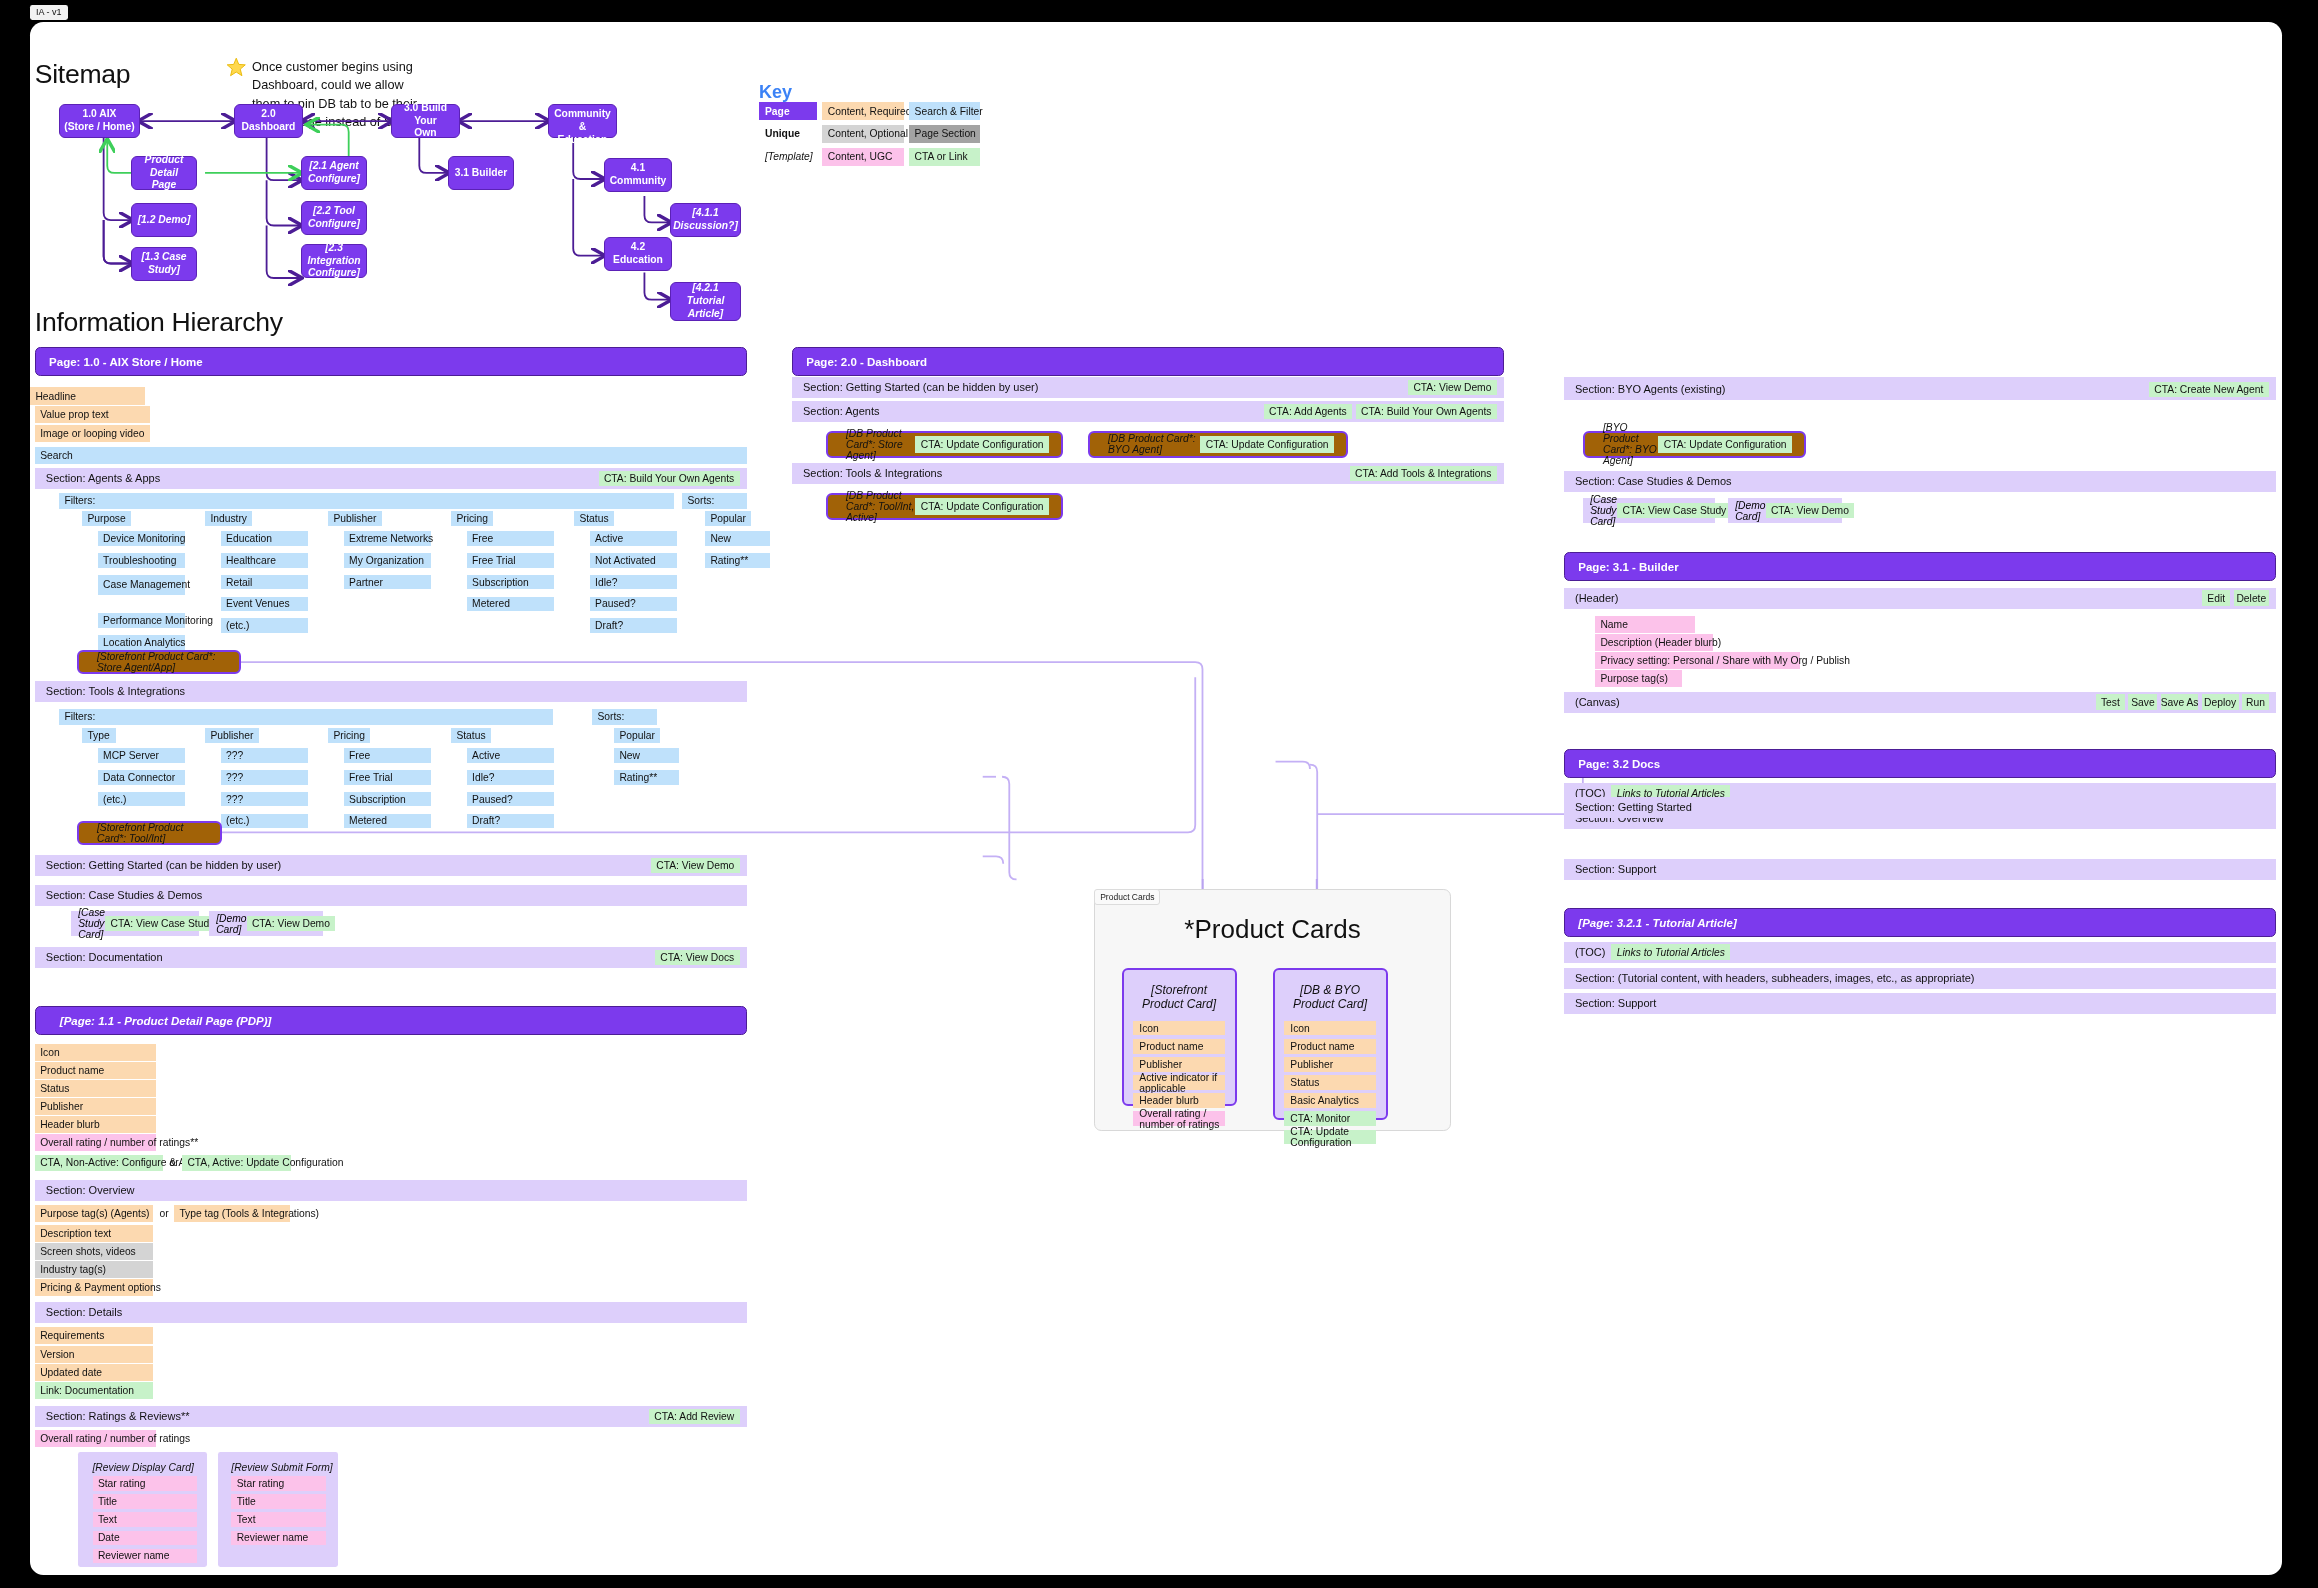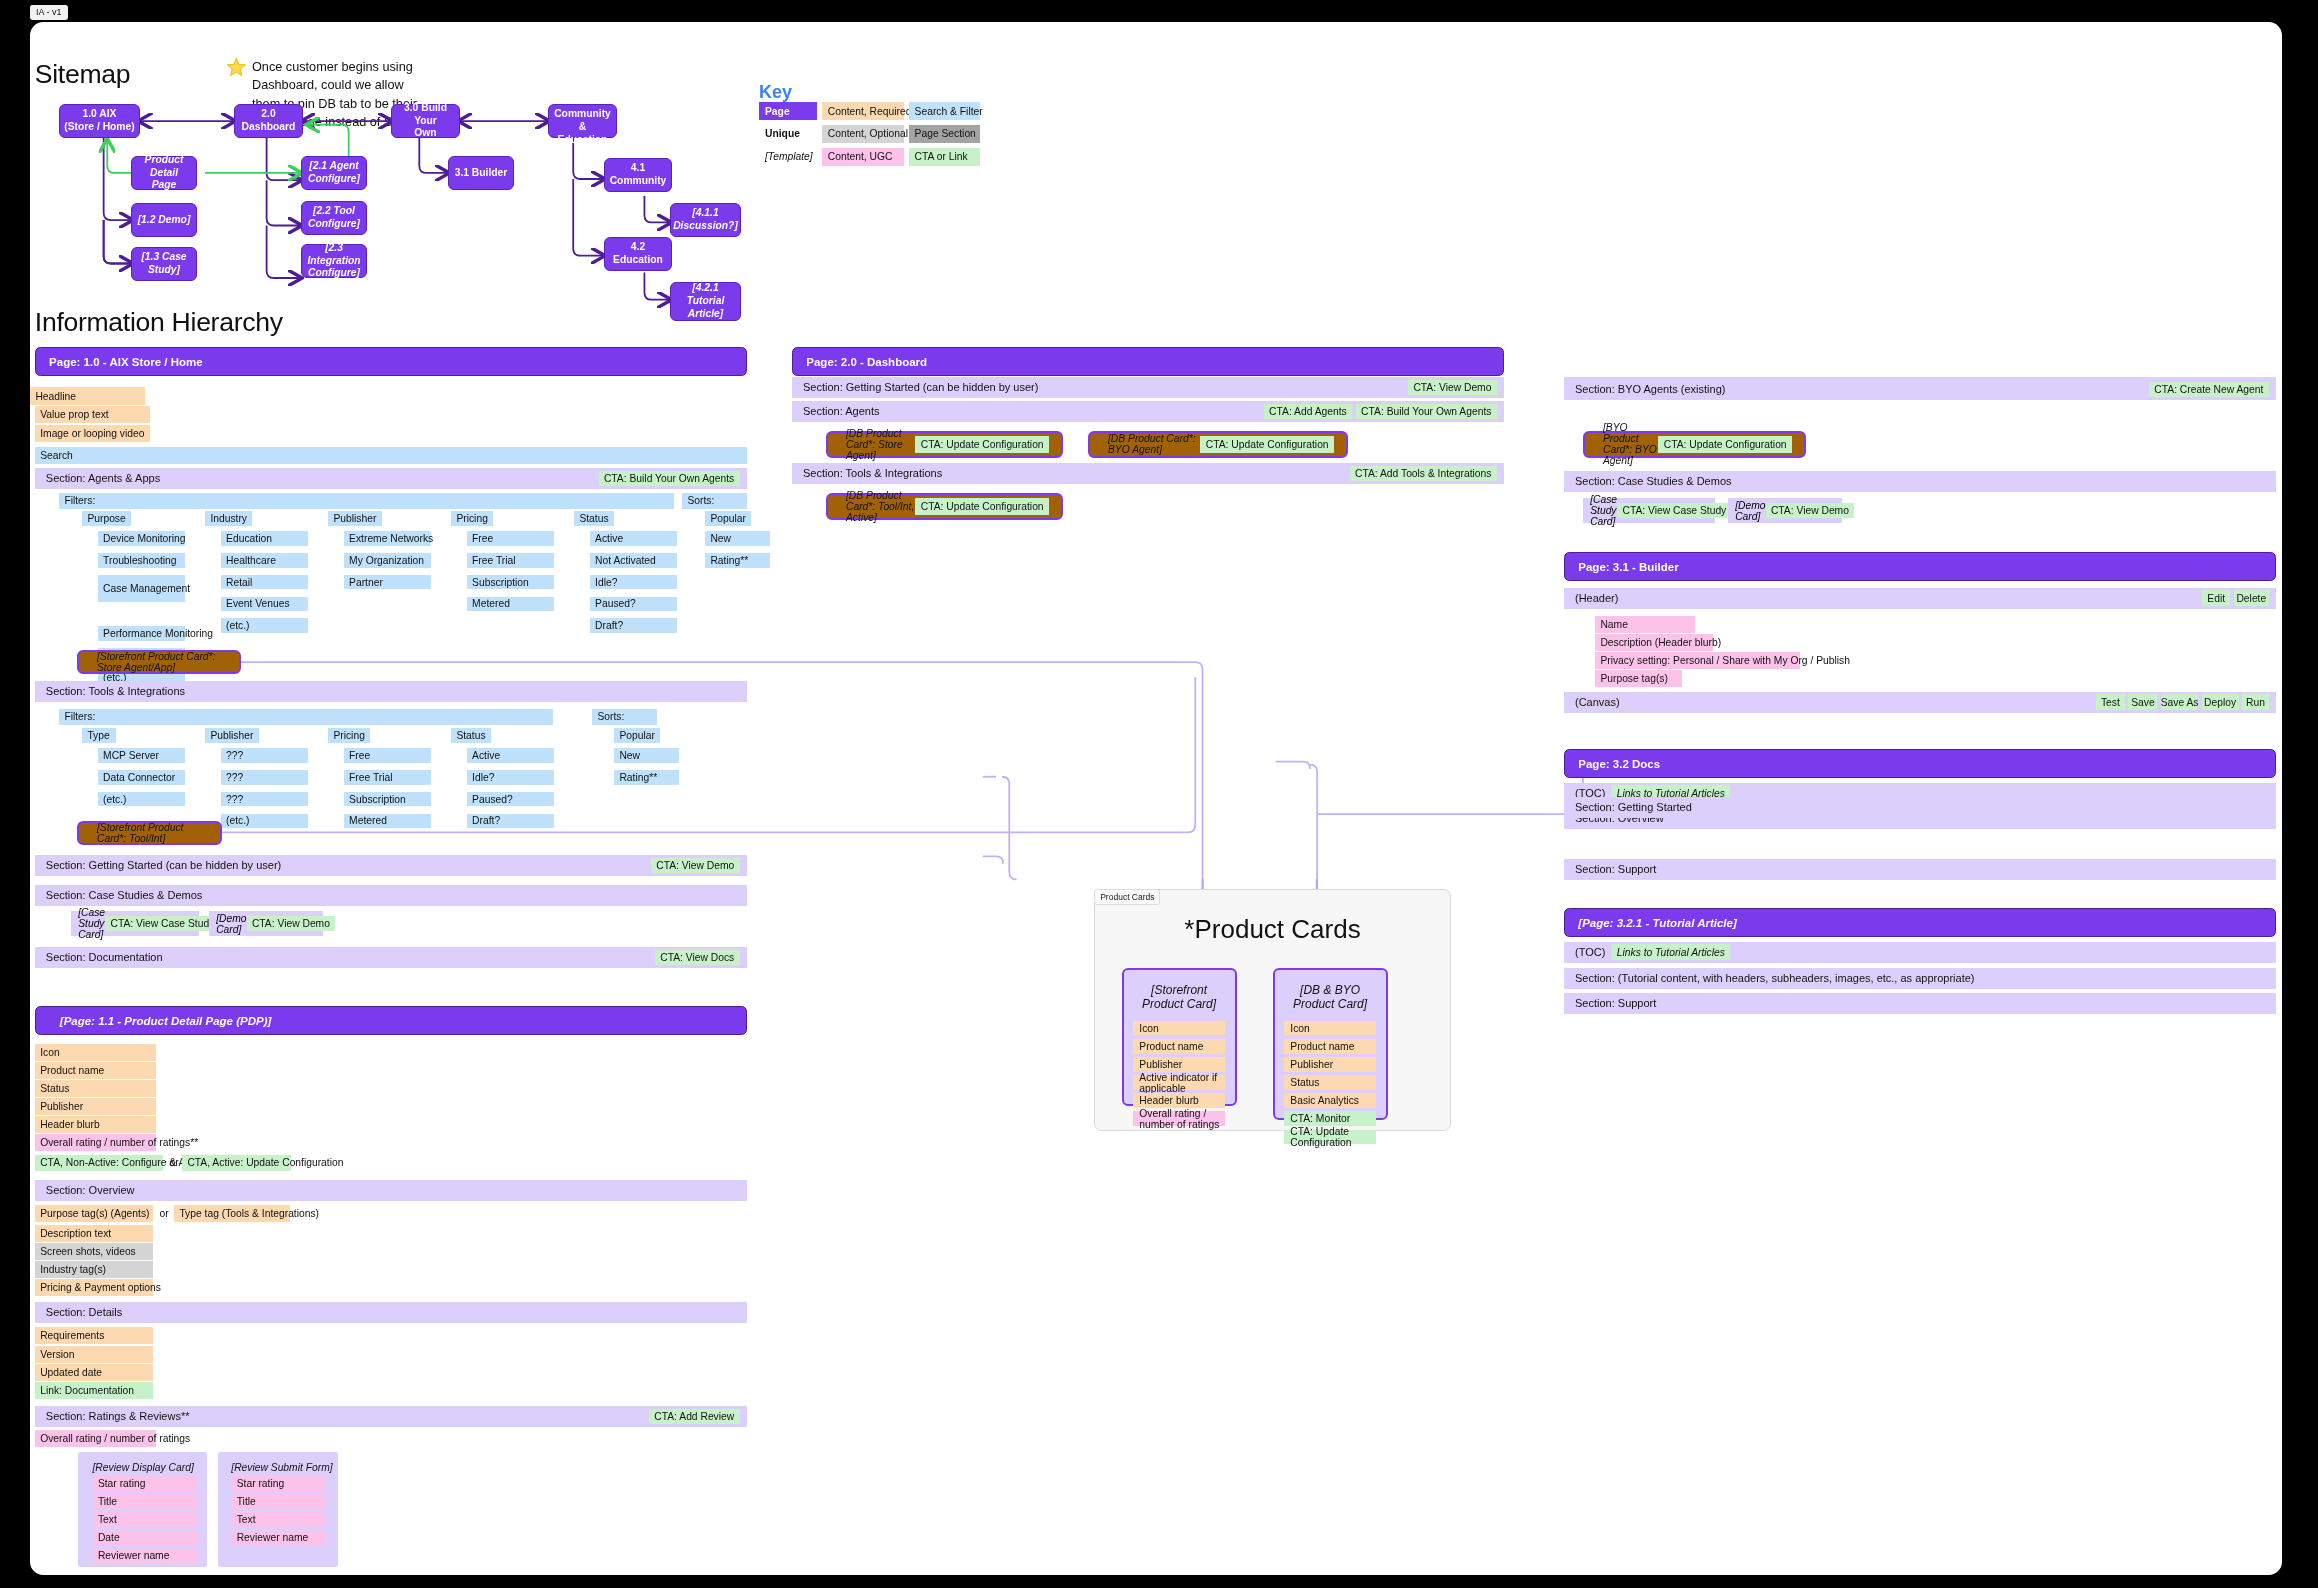--- a/index.html
+++ b/index.html
@@ -276,21 +276,21 @@
   </div>
 
   <div class="abs chip srch" style="left:29px;  top:471px; width:615px; height:15.7px;">Filters:</div>
   <div class="abs chip srch" style="left:652px;top:471px; width:65px;  height:15.7px;">Sorts:</div>
 
   <div class="abs" id="agents-filters" style="left:52px; top:489px; display:flex; gap:36px;">
       <div style="display: flex; flex-direction: column; gap: 3.6px; width: 87px;">
         <div class="chip srch" style="height: 14.5px; width: fit-content; min-width: 34px; margin-bottom: 2.4px;">Purpose</div>
         <div class="chip srch" style="height: 14.5px; width: 87px; margin-left: 15.7px; margin-bottom: 3.6px;">Device Monitoring</div>
         <div class="chip srch" style="height: 14.5px; width: 87px; margin-left: 15.7px; margin-bottom: 3.6px;">Troubleshooting</div>
-        <div class="chip srch" style="height: 27px; width: 87px; margin-left: 15.7px; margin-bottom: 21px;">Case Management</div>
+        <div class="chip srch" style="height: 20px; width: 87px; margin-left: 15.7px; margin-bottom: 15px;">Case Management</div>
         <div class="chip srch" style="height: 14.5px; width: 87px; margin-left: 15.7px; margin-bottom: 3.6px;">Performance Monitoring</div>
         <div class="chip srch" style="height: 14.5px; width: 87px; margin-left: 15.7px; margin-bottom: 3.6px;">Location Analytics</div>
         <div class="chip srch" style="height: 14.5px; width: 87px; margin-left: 15.7px; margin-bottom: 3.6px;">(etc.)</div>
       </div>
       <div style="display: flex; flex-direction: column; gap: 3.6px; width: 87px;">
         <div class="chip srch" style="height: 14.5px; width: fit-content; min-width: 34px; margin-bottom: 2.4px;">Industry</div>
         <div class="chip srch" style="height: 14.5px; width: 87px; margin-left: 15.7px; margin-bottom: 3.6px;">Education</div>
         <div class="chip srch" style="height: 14.5px; width: 87px; margin-left: 15.7px; margin-bottom: 3.6px;">Healthcare</div>
         <div class="chip srch" style="height: 14.5px; width: 87px; margin-left: 15.7px; margin-bottom: 3.6px;">Retail</div>
         <div class="chip srch" style="height: 14.5px; width: 87px; margin-left: 15.7px; margin-bottom: 3.6px;">Event Venues</div>

